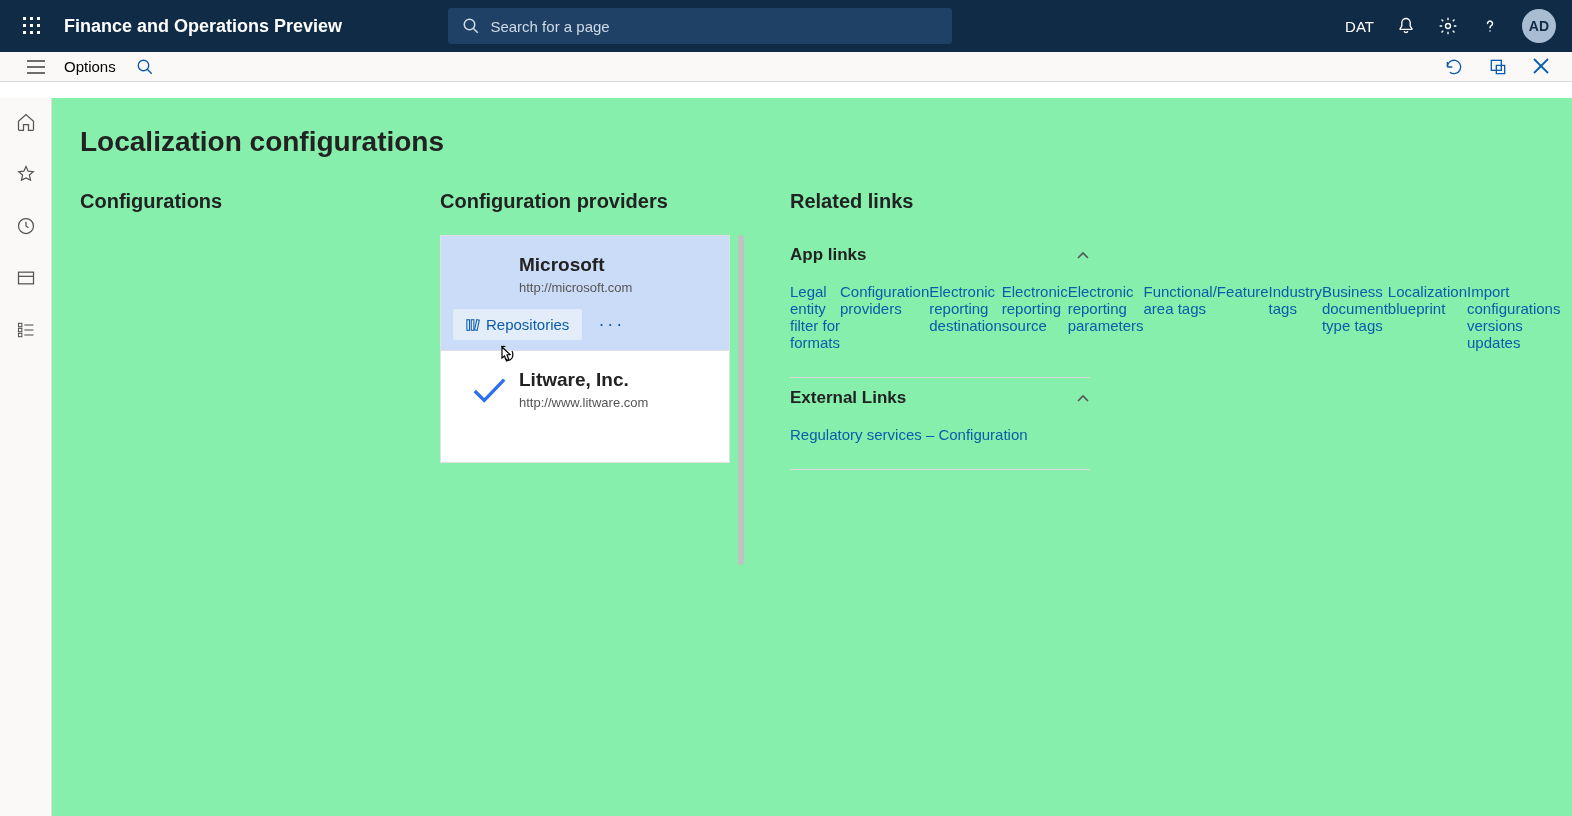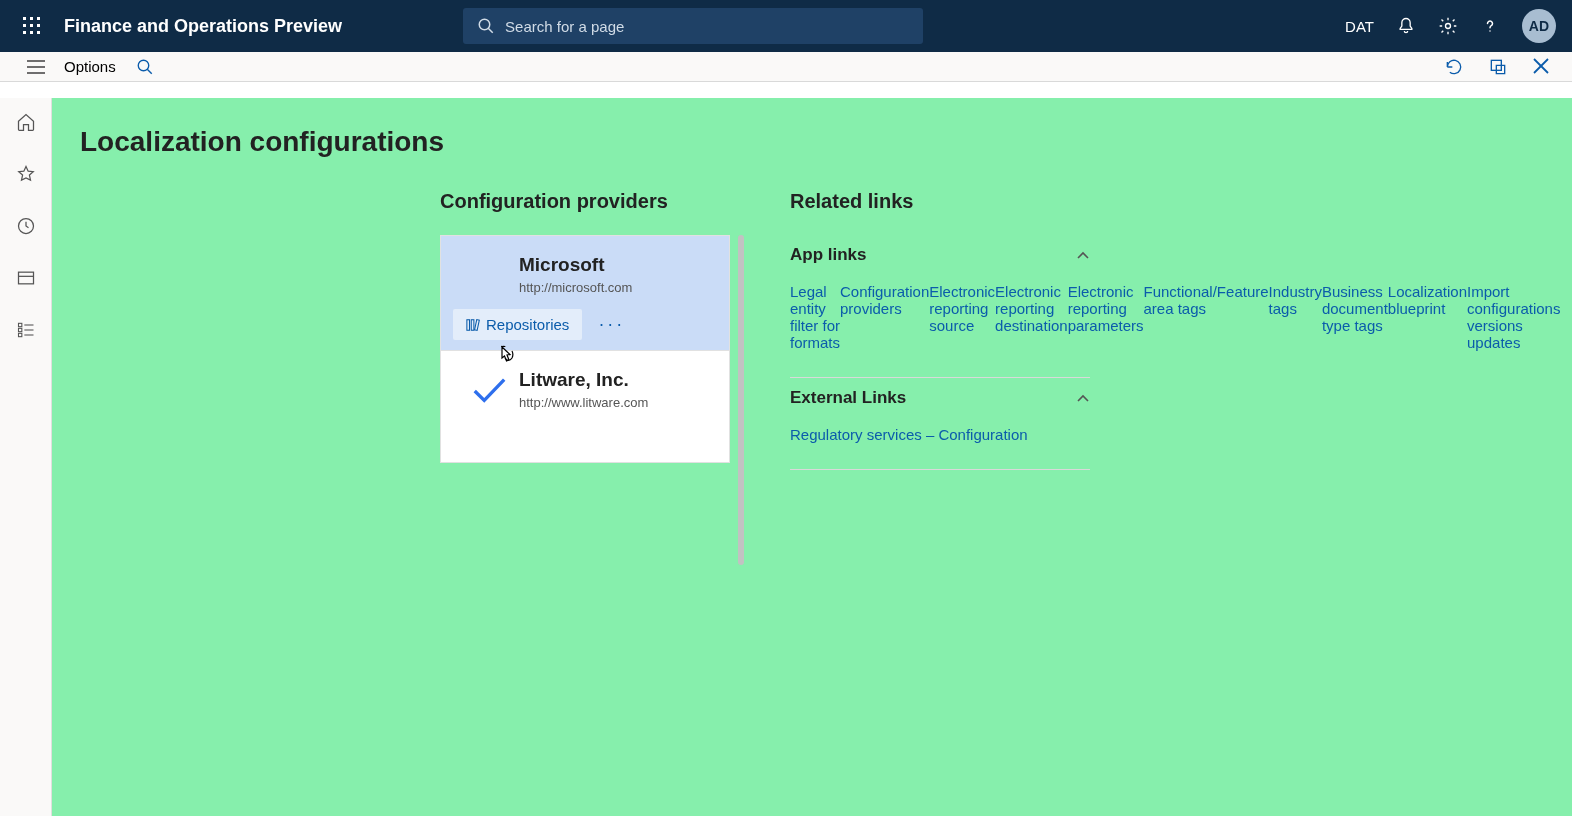--- a/index.html
+++ b/index.html
@@ -2,21 +2,21 @@
 <html><head>
 <meta charset="utf-8">
 <style>
 * { box-sizing: border-box; margin: 0; padding: 0; }
 body { font-family: 'Segoe UI', Tahoma, sans-serif; background: #fff; width: 1572px; height: 816px; overflow: hidden; }
 
 
 .topbar { height: 52px; background: #0f2b46; display: flex; align-items: center; color: #fff; padding: 0 10px; }
 .apps-icon { width: 44px; display: flex; justify-content: center; align-items: center; }
 .app-title { font-size: 18px; font-weight: 600; margin-left: 10px; }
-.search-wrap { margin-left: auto; margin-right: auto; width: 460px; height: 36px; background: #1f4166; border-radius: 3px; display: flex; align-items: center; padding: 0 14px; position: relative; left: -60px; }
+.search-wrap { margin-left: auto; margin-right: auto; width: 504px; height: 36px; background: #1f4166; border-radius: 3px; display: flex; align-items: center; padding: 0 14px; position: relative; left: -60px; }
 .search-wrap svg { margin-right: 10px; }
 .search-wrap .ph { color: #d0dbe6; font-size: 15px; }
 .topright { display: flex; align-items: center; gap: 22px; margin-left: auto; padding-right: 6px; }
 .dat { font-size: 15px; }
 .avatar { width: 34px; height: 34px; border-radius: 50%; background: #a8bdd1; color: #0f2b46; display: flex; align-items: center; justify-content: center; font-size: 14px; font-weight: 600; }
 
 
 .secondbar { height: 30px; border-bottom: 1px solid #d9d9d9; display: flex; align-items: center; padding-left: 16px; background: #faf9f8; }
 .hamburger { width: 40px; display: flex; justify-content: center; }
 .options-text { font-size: 15px; margin-left: 8px; }
@@ -183,20 +183,21 @@
         <line x1="10" y1="18" x2="21" y2="18" stroke="#555" stroke-width="1.3"></line>
       </svg>
     </div>
 </div>
 
 <div class="main">
   <h1 class="page-title">Localization configurations</h1>
   <div class="columns">
 
     <div class="col1">
+      <div class="section-h">Configurations</div>
     </div>
 
     <div class="col2">
       <div class="section-h">Configuration providers</div>
       <div class="provider-list">
         <div class="vscroll"></div>
 
         <div class="provider-card first">
           <div class="provider-inner">
             <div class="check-col"></div>
@@ -247,22 +248,22 @@
         <span>App links</span>
         <span class="chev">
             <svg width="14" height="10" viewBox="0 0 14 10">
               <path d="M2 8 L7 3 L12 8" fill="none" stroke="#555" stroke-width="1.6"></path>
             </svg>
           </span>
       </div>
       <div class="link-list">
         <a>Legal entity filter for formats</a>
         <a>Configuration providers</a>
+        <a>Electronic reporting destination</a>
         <a>Electronic reporting source</a>
-        <a>Electronic reporting destination</a>
         <a>Electronic reporting parameters</a>
         <a>Functional/Feature area tags</a>
         <a>Industry tags</a>
         <a>Business document type tags</a>
         <a>Localization blueprint</a>
         <a>Import configurations versions updates</a>
       </div>
       <div class="divider"></div>
 
       <div class="group-head">

